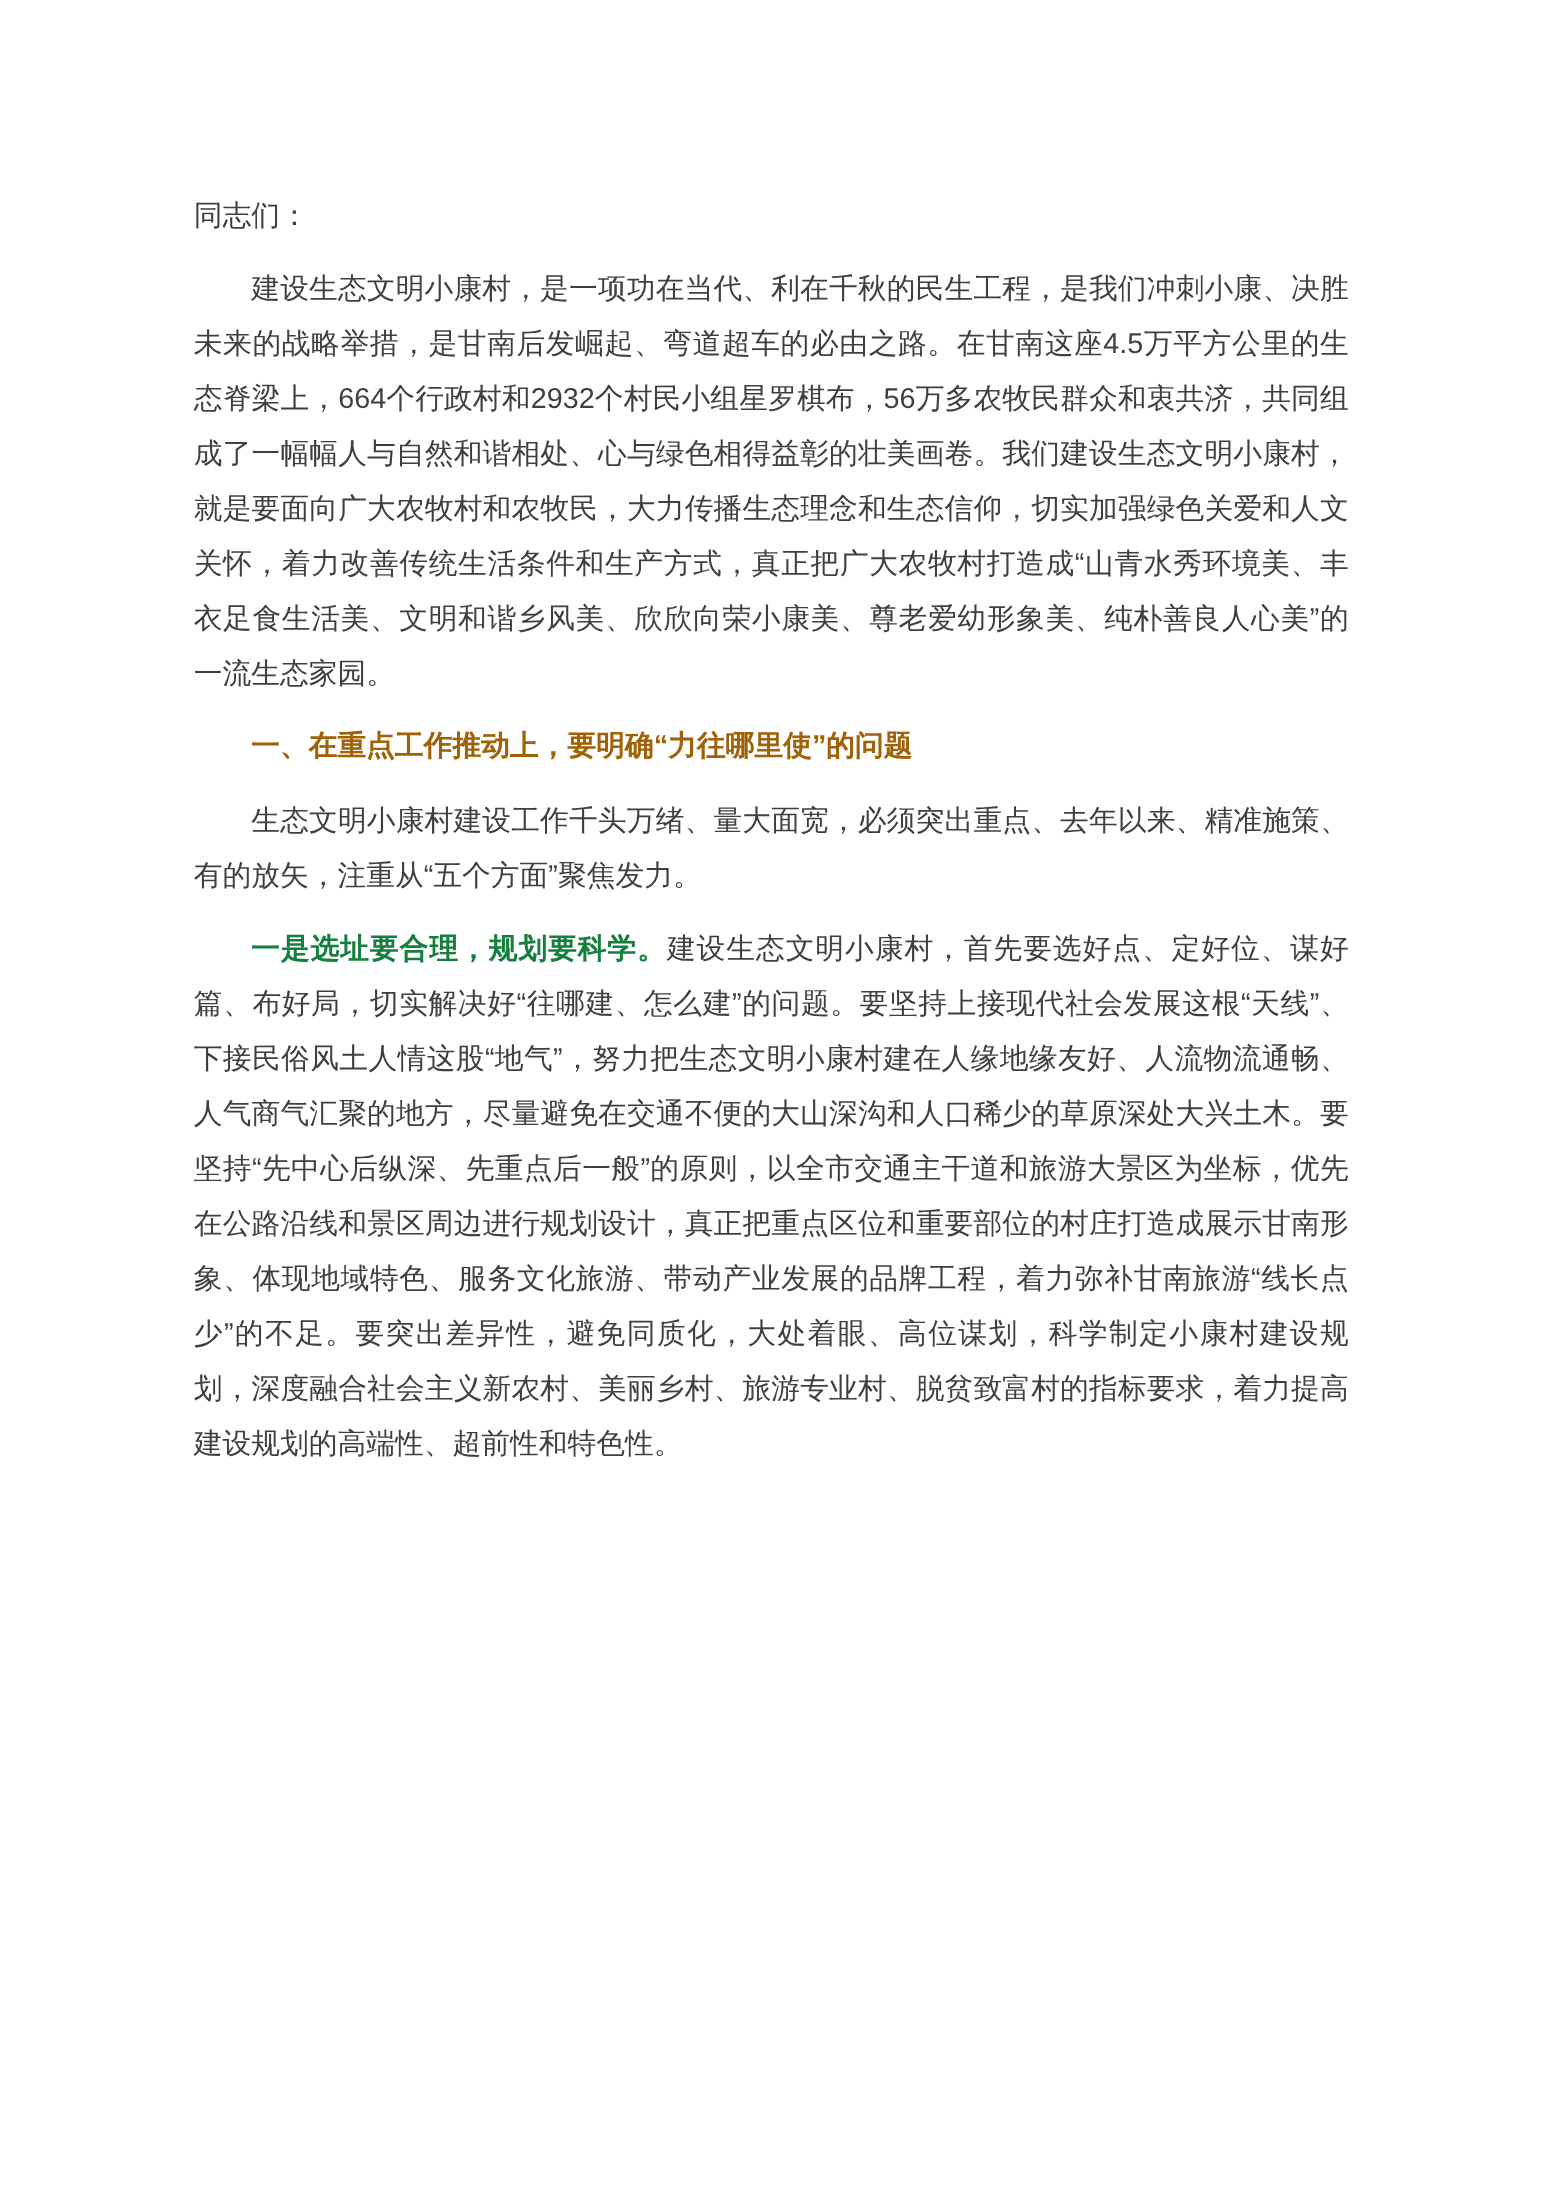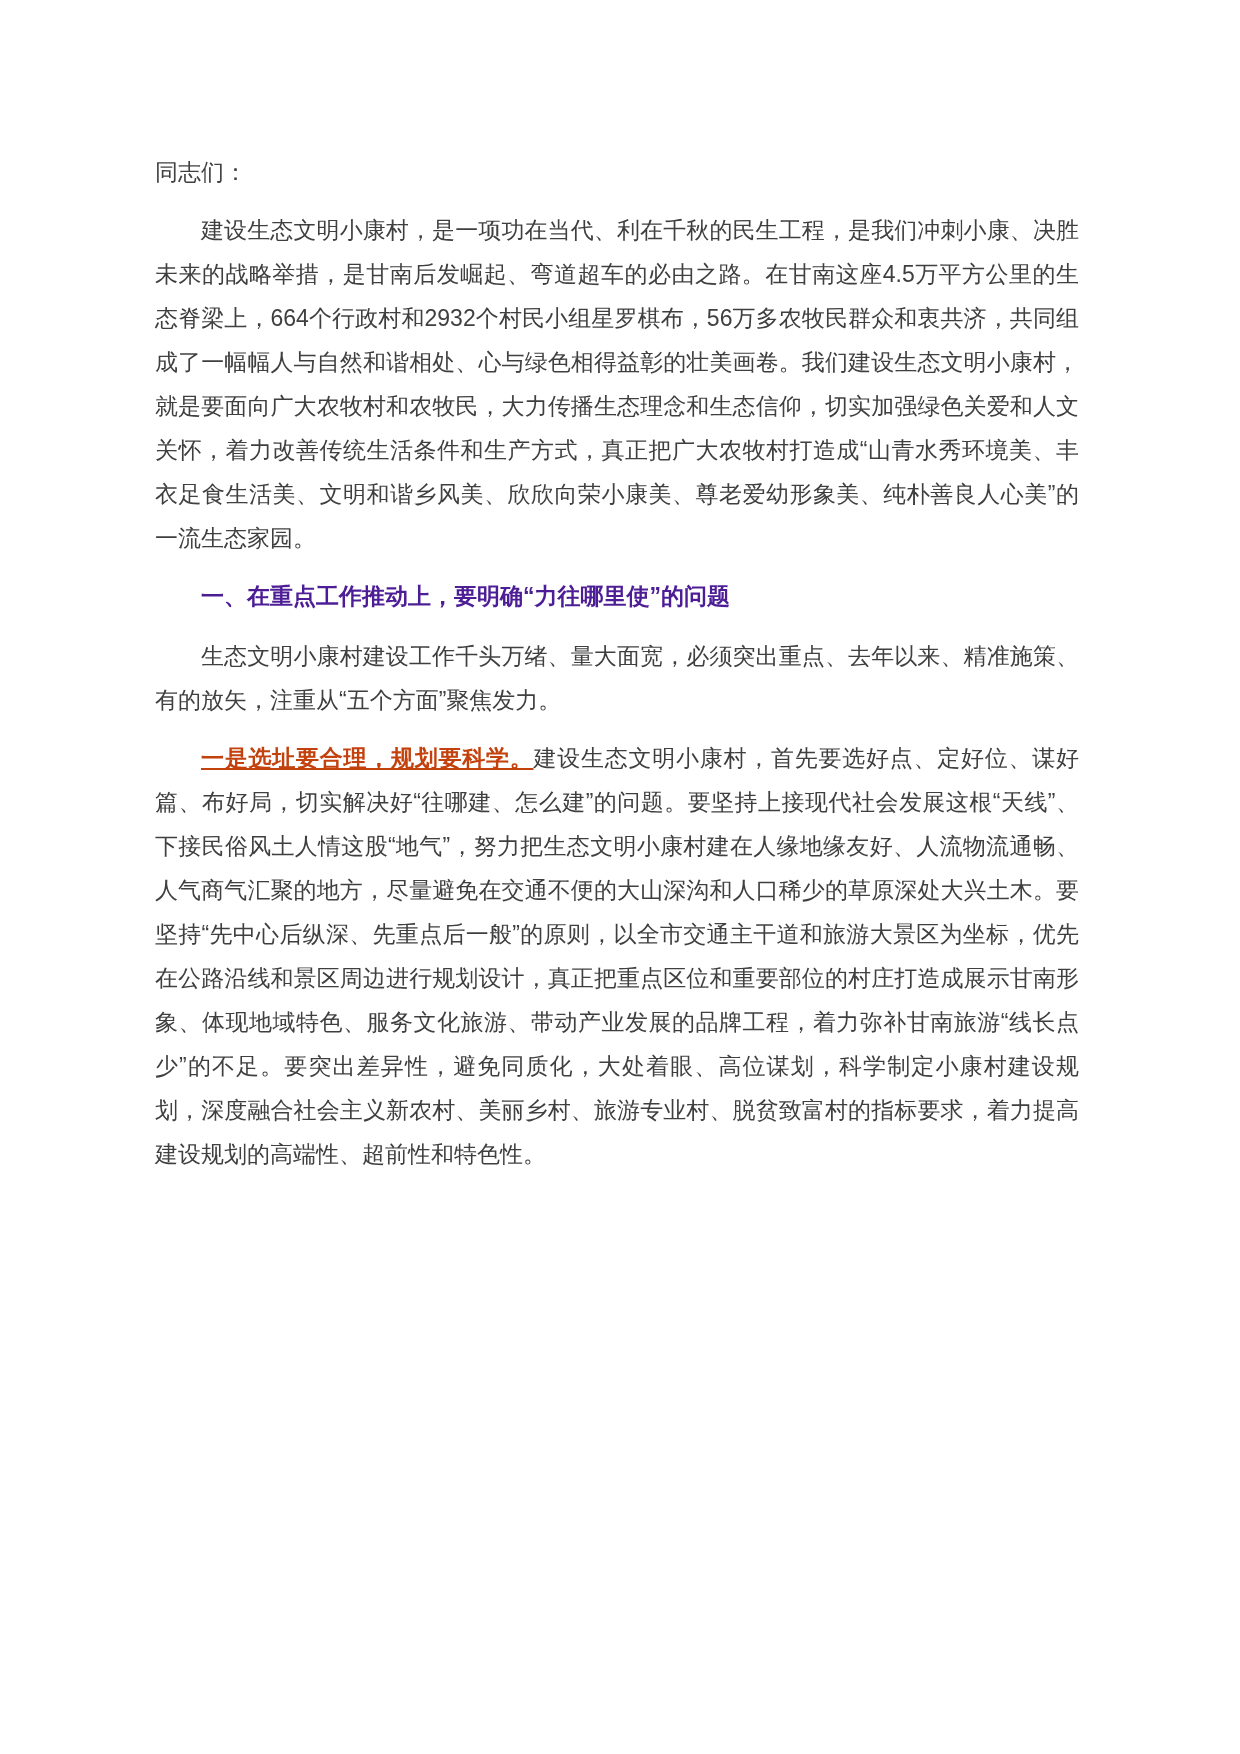--- a/index.html
+++ b/index.html
@@ -28,26 +28,25 @@
   .para {
     margin: 0 0 14px 0;
     text-indent: 2em;
   }
   .heading {
     margin: 4px 0 16px 0;
     text-indent: 2em;
     font-size: 23px;
     line-height: 44px;
     font-weight: bold;
-    color: #4c1d95;
+    color: #a16207;
   }
   .para strong {
     font-weight: bold;
-    color: #c2410c;
-    text-decoration: underline;
+    color: #15803d;
   }
 </style>
 </head>
 <body>
 
 <div class="page">
   <p class="salutation">同志们：</p>
 
   <p class="para">建设生态文明小康村，是一项功在当代、利在千秋的民生工程，是我们冲刺小康、决胜未来的战略举措，是甘南后发崛起、弯道超车的必由之路。在甘南这座4.5万平方公里的生态脊梁上，664个行政村和2932个村民小组星罗棋布，56万多农牧民群众和衷共济，共同组成了一幅幅人与自然和谐相处、心与绿色相得益彰的壮美画卷。我们建设生态文明小康村，就是要面向广大农牧村和农牧民，大力传播生态理念和生态信仰，切实加强绿色关爱和人文关怀，着力改善传统生活条件和生产方式，真正把广大农牧村打造成“山青水秀环境美、丰衣足食生活美、文明和谐乡风美、欣欣向荣小康美、尊老爱幼形象美、纯朴善良人心美”的一流生态家园。</p>
 

